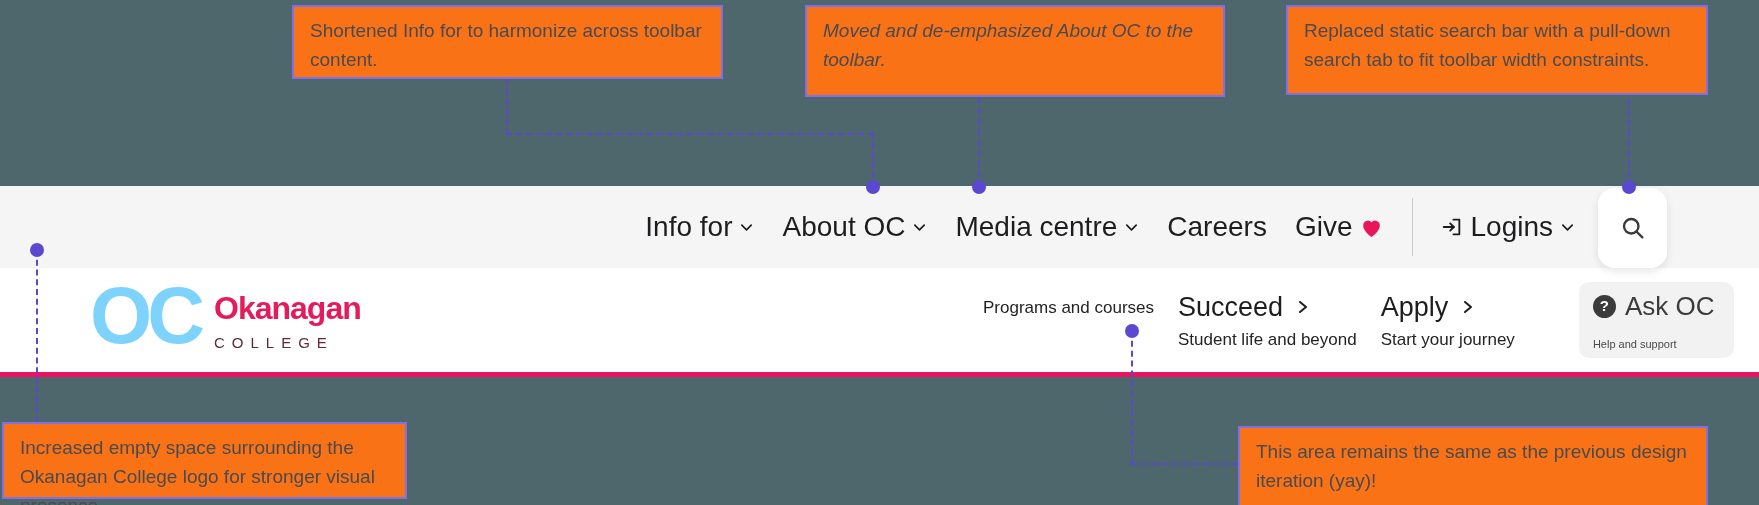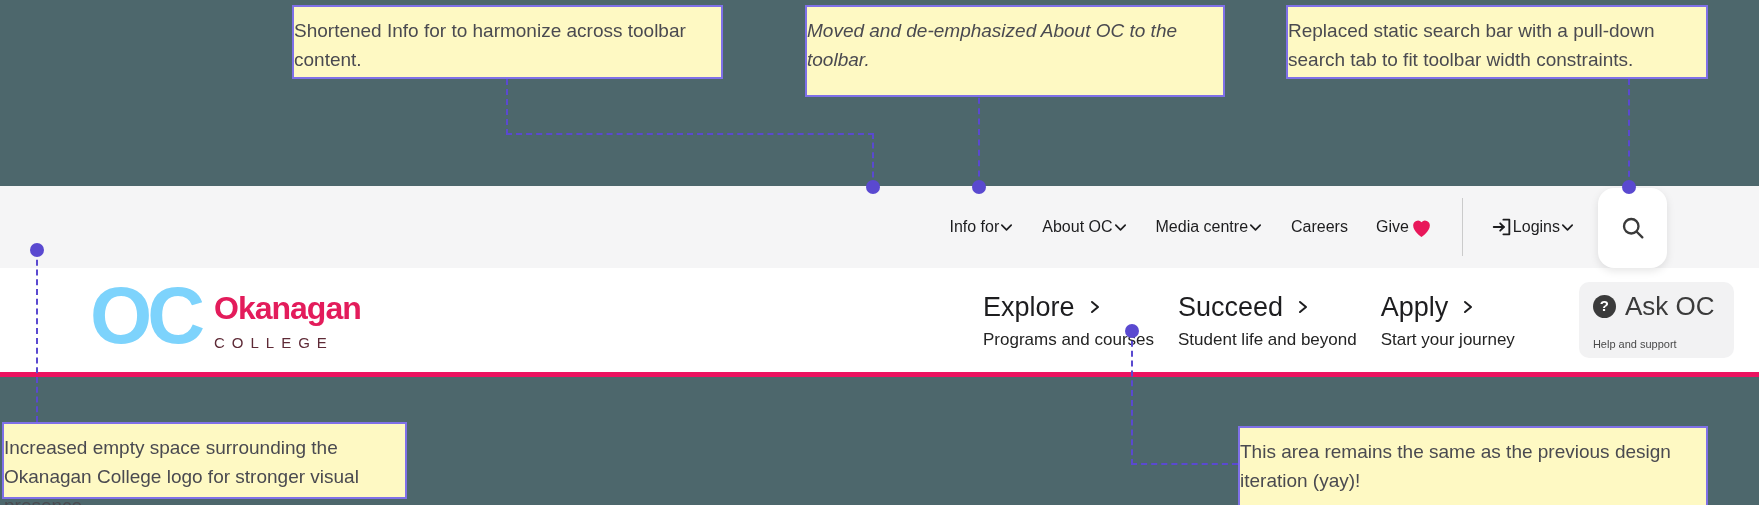--- a/index.html
+++ b/index.html
@@ -8,41 +8,41 @@
     background:#4d676c;
     font-family:"Liberation Sans", sans-serif;
     -webkit-font-smoothing:antialiased;
   }
   
   .toolbar-strip{position:absolute;left:0;top:186px;width:1759px;height:82px;background:#f5f5f6;}
   .header-strip{position:absolute;left:0;top:268px;width:1759px;height:104px;background:#ffffff;}
   .pink-rule{position:absolute;left:0;top:372px;width:1759px;height:5px;background:#eb125f;}
   
   .callout{
-    position:absolute;box-sizing:border-box;background:#fef9c3;
+    position:absolute;box-sizing:border-box;background:#f97316;
     border:2px solid #7f70e8;color:#4a4a50;
-    font-size:19px;line-height:29px;padding:9px 0;z-index:30;
+    font-size:19px;line-height:29px;padding:9px 16px;z-index:30;
   }
   .co1{left:292px;top:5px;width:431px;height:74px;}
   .co2{left:805px;top:5px;width:420px;height:92px;font-style:italic;}
-  .co3{left:1286px;top:5px;width:422px;height:74px;}
+  .co3{left:1286px;top:5px;width:422px;height:90px;}
   .co4{left:2px;top:422px;width:405px;height:77px;}
   .co5{left:1238px;top:426px;width:470px;height:85px;}
   
   .vline{position:absolute;width:0;border-left:2px dashed #5a49d0;z-index:20;}
   .hline{position:absolute;height:0;border-top:2px dashed #5a49d0;z-index:20;}
   .dot{position:absolute;width:14px;height:14px;border-radius:50%;background:#5a49d0;z-index:25;}
   
   .toolbar-nav{
     position:absolute;right:184px;top:186px;height:82px;
     display:flex;align-items:center;gap:28px;z-index:5;
   }
   .tb-item{
-    display:flex;align-items:center;color:#1d1d1f;
-    font-size:16px;text-decoration:none;cursor:pointer;white-space:nowrap;
+    display:flex;align-items:center;gap:7px;color:#1d1d1f;
+    font-size:28px;text-decoration:none;cursor:pointer;white-space:nowrap;
   }
   .tb-item svg{display:block;}
   .tb-divider{width:1px;height:58px;background:#cbcbcb;}
   .search-tab{
     position:absolute;left:1598px;top:188px;width:69px;height:80px;
     background:#ffffff;border:none;border-radius:16px;cursor:pointer;
     box-shadow:0 3px 8px rgba(0,0,0,0.10);
     display:flex;align-items:center;justify-content:center;z-index:6;
   }
   
@@ -153,26 +153,20 @@
   <a class="logo">
     <span class="oc-mark">OC</span>
     <span class="logo-text">
       <span class="logo-name">Okanagan</span>
       <span class="logo-sub">COLLEGE</span>
     </span>
   </a>
 
   <nav class="main-nav">
     <div class="nav-block">
-      <div class="nav-title">
-        <span>Explore</span>
-        <svg width="16" height="16" viewBox="0 0 16 16" fill="none" stroke="#1d1d1f" stroke-width="2" stroke-linecap="round" stroke-linejoin="round">
-            <polyline points="5,3 11,8 5,13"></polyline>
-          </svg>
-      </div>
       <div class="nav-sub">Programs and courses</div>
     </div>
     <div class="nav-block">
       <div class="nav-title">
         <span>Succeed</span>
         <svg width="16" height="16" viewBox="0 0 16 16" fill="none" stroke="#1d1d1f" stroke-width="2" stroke-linecap="round" stroke-linejoin="round">
             <polyline points="5,3 11,8 5,13"></polyline>
           </svg>
       </div>
       <div class="nav-sub">Student life and beyond</div>

